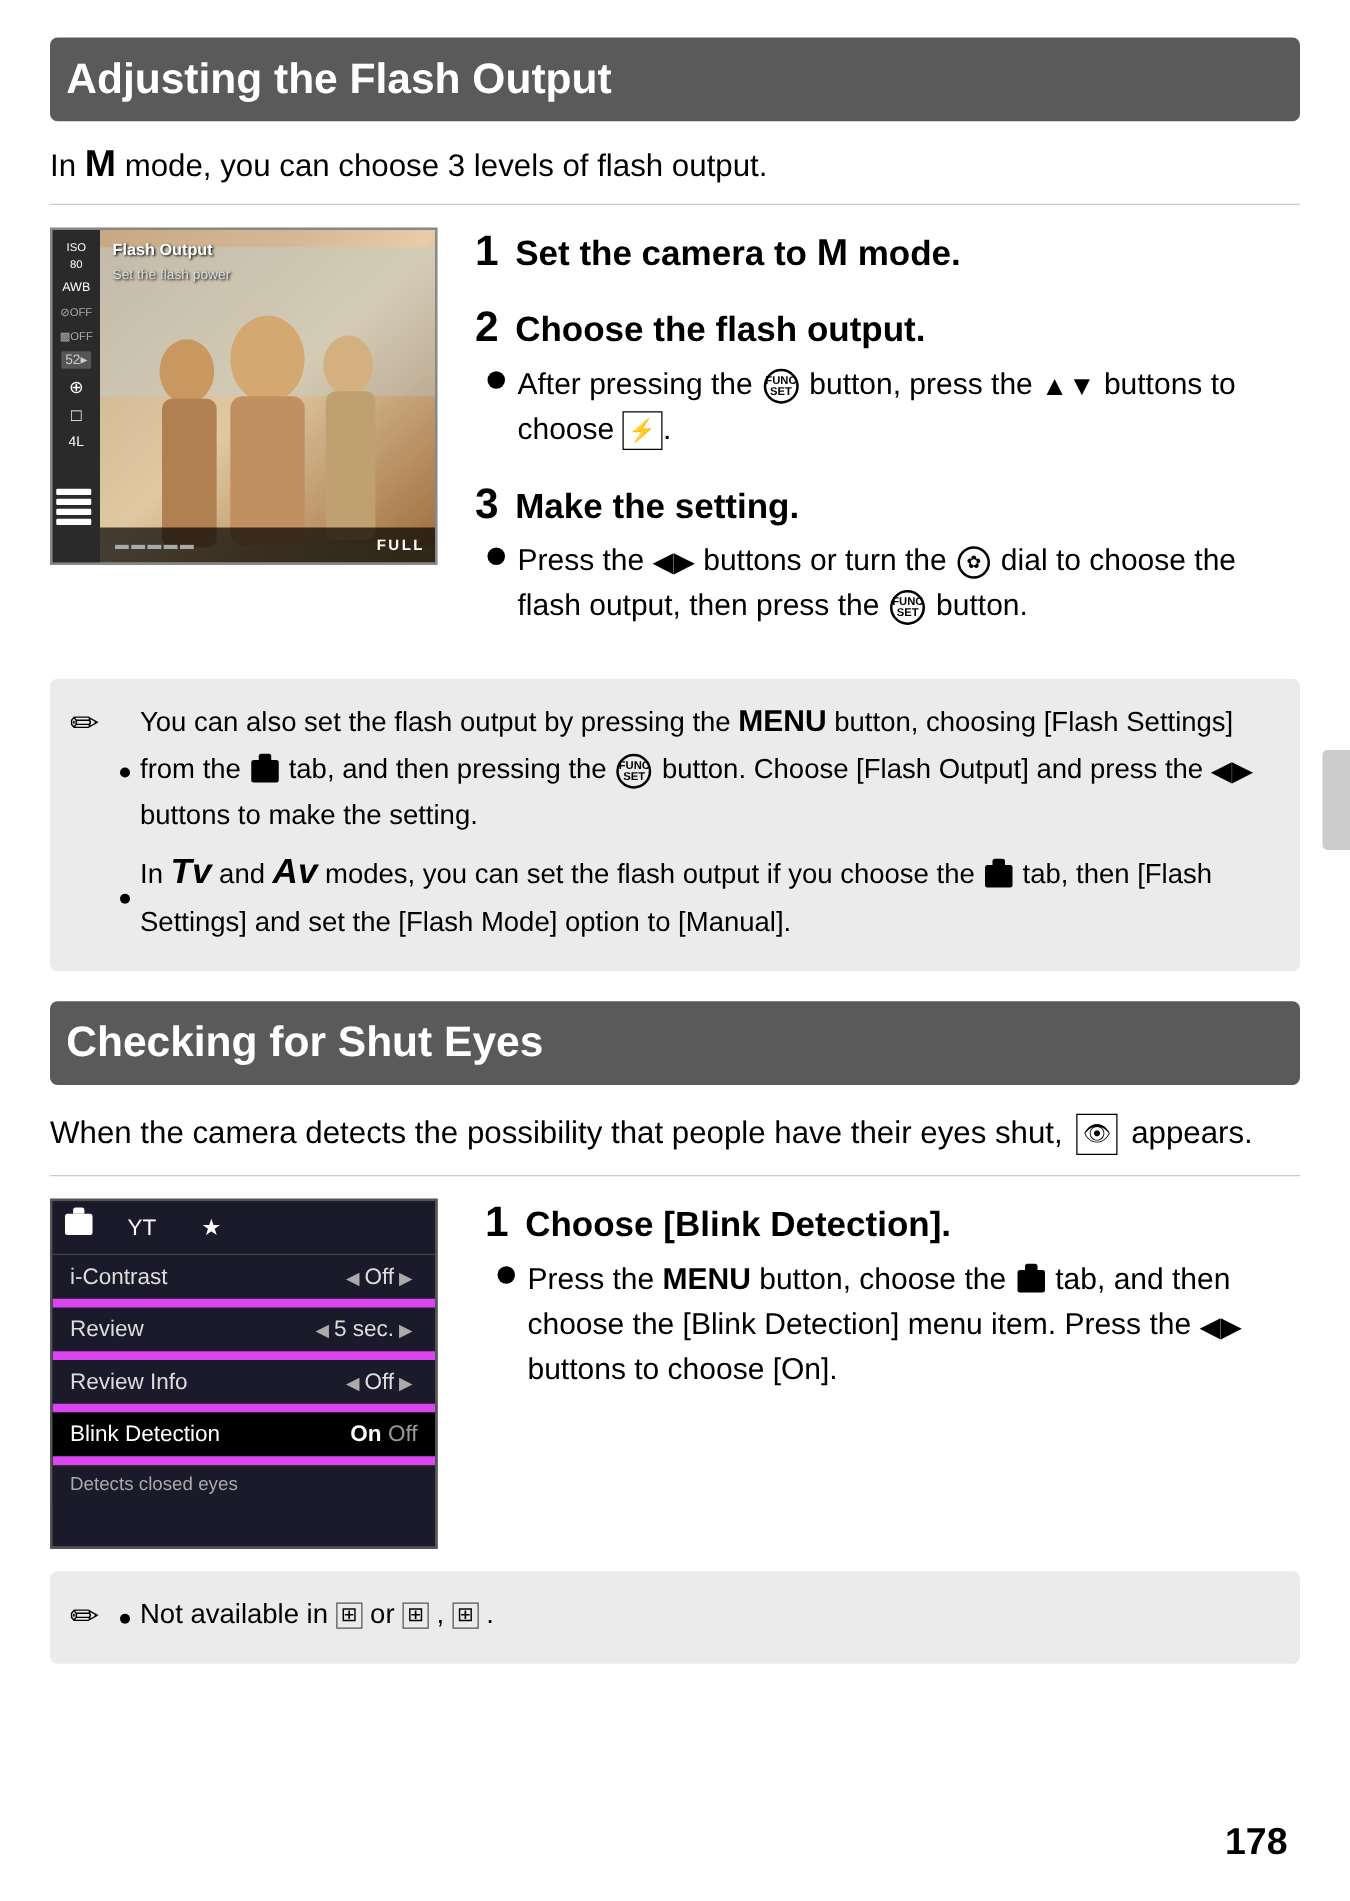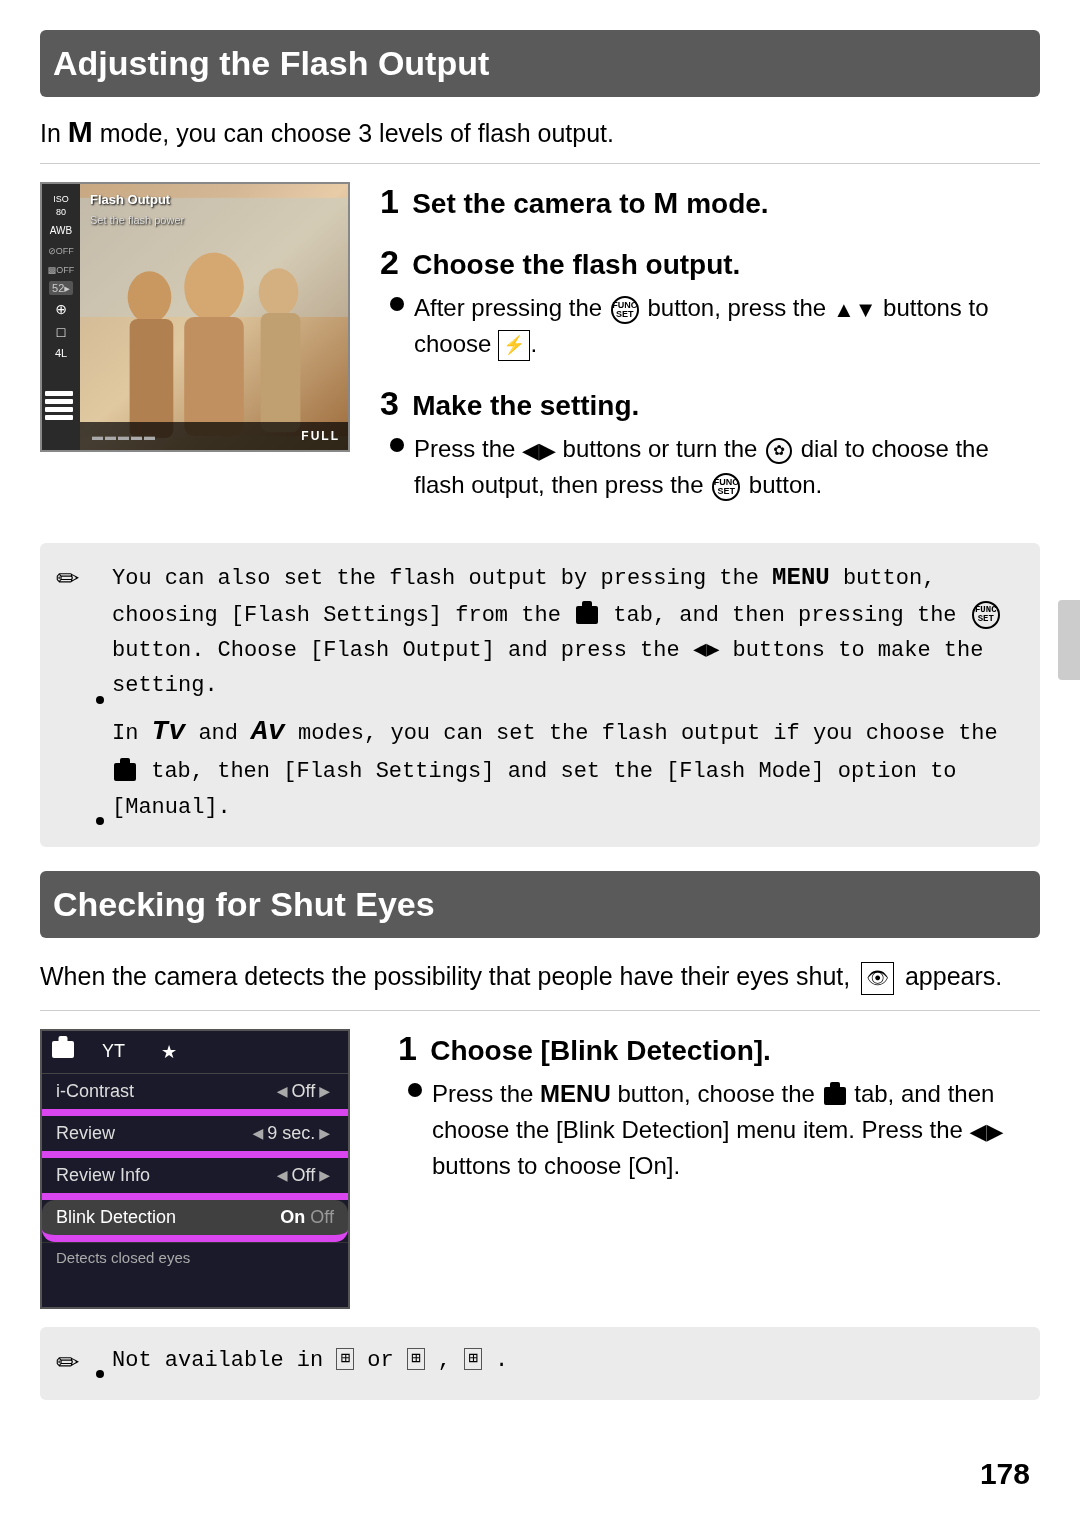--- a/index.html
+++ b/index.html
@@ -256,24 +256,23 @@
       line-height: 1.6;
       position: relative;
     }
 
     .note-pencil {
       font-size: 28px;
     }
 
     .note-bullet {
       display: flex;
-      align-items: flex-end;
+      align-items: center;
       gap: 8px;
       margin-bottom: 6px;
-      font-family: Liberation Mono, monospace;
     }
 
     .note-bullet-dot {
       width: 8px;
       height: 8px;
       background: #000;
       border-radius: 50%;
       flex-shrink: 0;
       margin-top: 8px;
     }
@@ -338,22 +337,21 @@
       font-size: 18px;
       flex: 1;
     }
 
     .menu-row-value {
       color: #ddd;
       font-size: 18px;
     }
 
     .menu-row.highlighted {
-      background: #404040;
-      border-radius: 13px;
+      background: #000000;
     }
 
     .menu-row.highlighted .menu-row-label {
       color: #fff;
     }
 
     .menu-row.highlighted .menu-row-value {
       color: #fff;
     }
 
@@ -375,21 +373,21 @@
     .menu-footer {
       background: #1a1a2a;
       color: #aaa;
       font-size: 15px;
       padding: 6px 14px;
       border-top: 1px solid #333;
     }
 
     .steps-area2 {
       display: flex;
-      gap: 48px;
+      gap: 38px;
       margin-bottom: 18px;
     }
 
     
     .page-number {
       position: absolute;
       bottom: 30px;
       right: 50px;
       font-size: 30px;
       font-weight: bold;
@@ -615,21 +613,21 @@
         <div class="menu-rows">
           <div class="menu-row">
             <span class="menu-row-label">i-Contrast</span>
             <span class="menu-row-arrow">◀</span>
             <span class="menu-row-value">Off</span>
             <span class="menu-row-arrow">▶</span>
           </div>
           <div class="menu-row">
             <span class="menu-row-label">Review</span>
             <span class="menu-row-arrow">◀</span>
-            <span class="menu-row-value">9 sec.</span>
+            <span class="menu-row-value">5 sec.</span>
             <span class="menu-row-arrow">▶</span>
           </div>
           <div class="menu-row">
             <span class="menu-row-label">Review Info</span>
             <span class="menu-row-arrow">◀</span>
             <span class="menu-row-value">Off</span>
             <span class="menu-row-arrow">▶</span>
           </div>
           <div class="menu-row highlighted">
             <span class="menu-row-label">Blink Detection</span>

